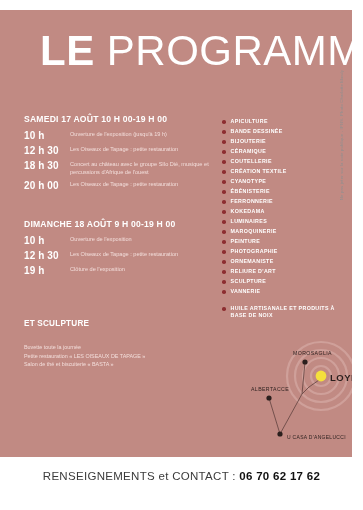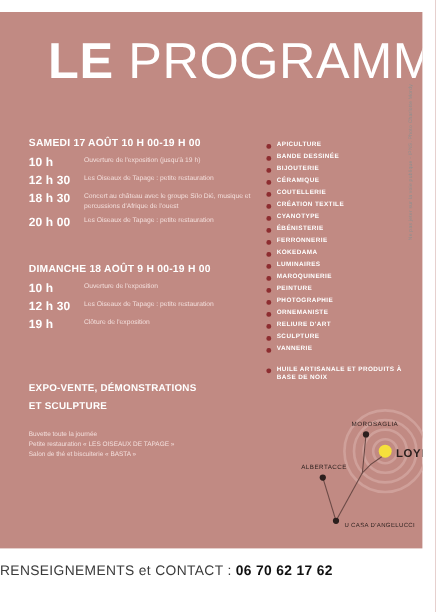--- a/index.html
+++ b/index.html
@@ -87,21 +87,21 @@
     position:absolute;right:2px;top:0;width:18px;height:447px;
     display:flex;align-items:flex-start;justify-content:center;
   }
   .credit span{
     writing-mode:vertical-rl;transform:rotate(180deg);
     font-size:4.2px;color:#8f8f8f;letter-spacing:0.2px;
     margin-top:60px;white-space:nowrap;
   }
 
   .contact{
-    position:absolute;left:0;top:470px;width:363px;
+    position:absolute;left:0;top:470px;width:363px;text-align:center;
     font-size:11.5px;color:#3b3b3b;letter-spacing:0.3px;font-weight:300;
   }
   .contact b{font-weight:bold;color:#111;}
 </style>
 </head>
 <body>
 
 <div class="poster">
 
   <div class="title">
@@ -148,21 +148,20 @@
       </tr>
       <tr>
         <td class="time">19 h</td>
         <td class="desc">Clôture de l'exposition</td>
       </tr>
     </tbody>
       </table>
 
     <div style="height:36px"></div>
 
-    <div class="block-head">EXPO-VENTE, DÉMONSTRATIONS</div>
     <div class="block-head">ET SCULPTURE</div>
 
     <div class="sec-resto">
       <div class="resto-lines">
         <div>Buvette toute la journée</div>
         <div>Petite restauration « LES OISEAUX DE TAPAGE »</div>
         <div>Salon de thé et biscuiterie « BASTA »</div>
       </div>
     </div>
 

